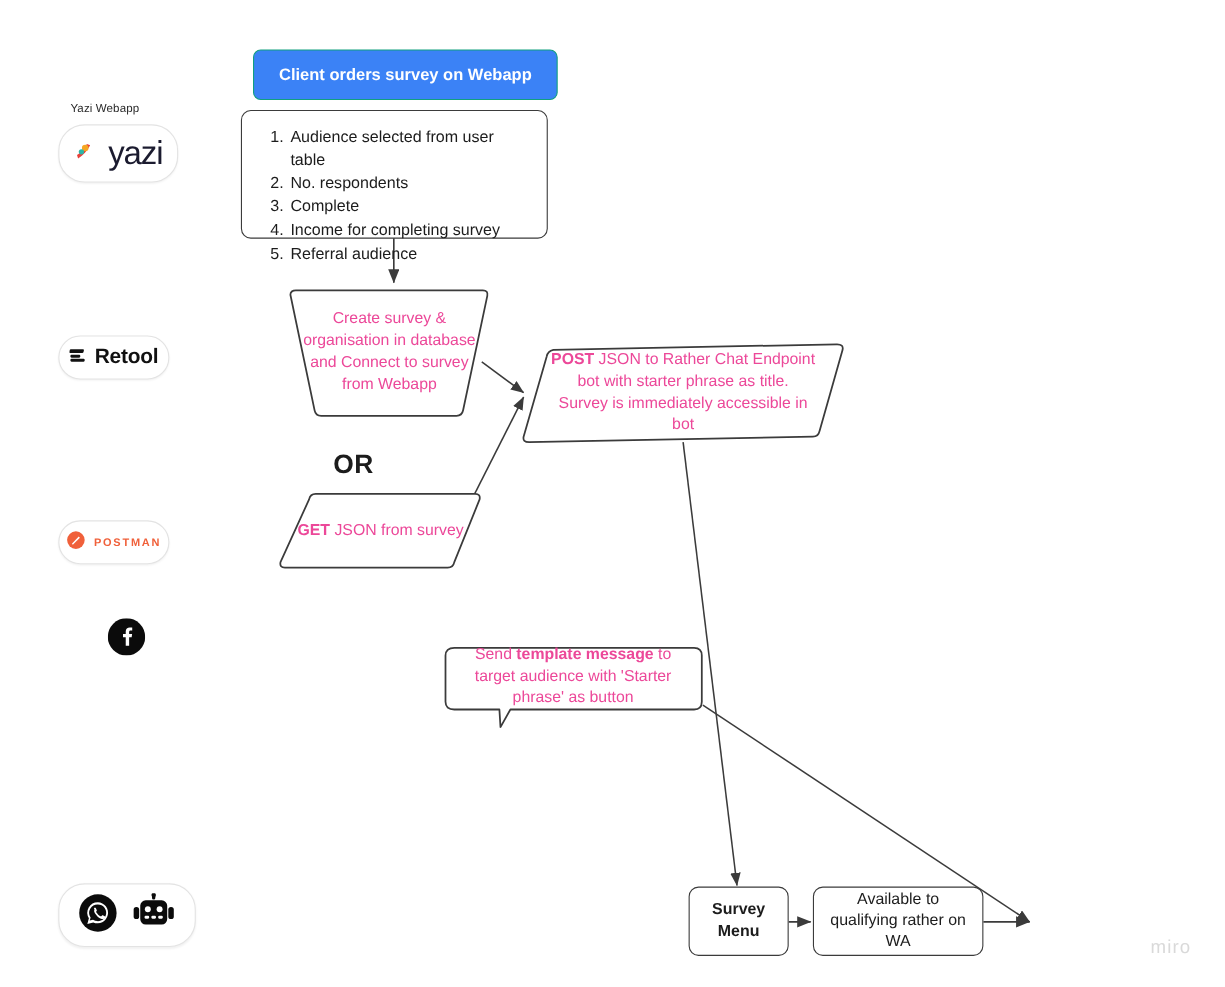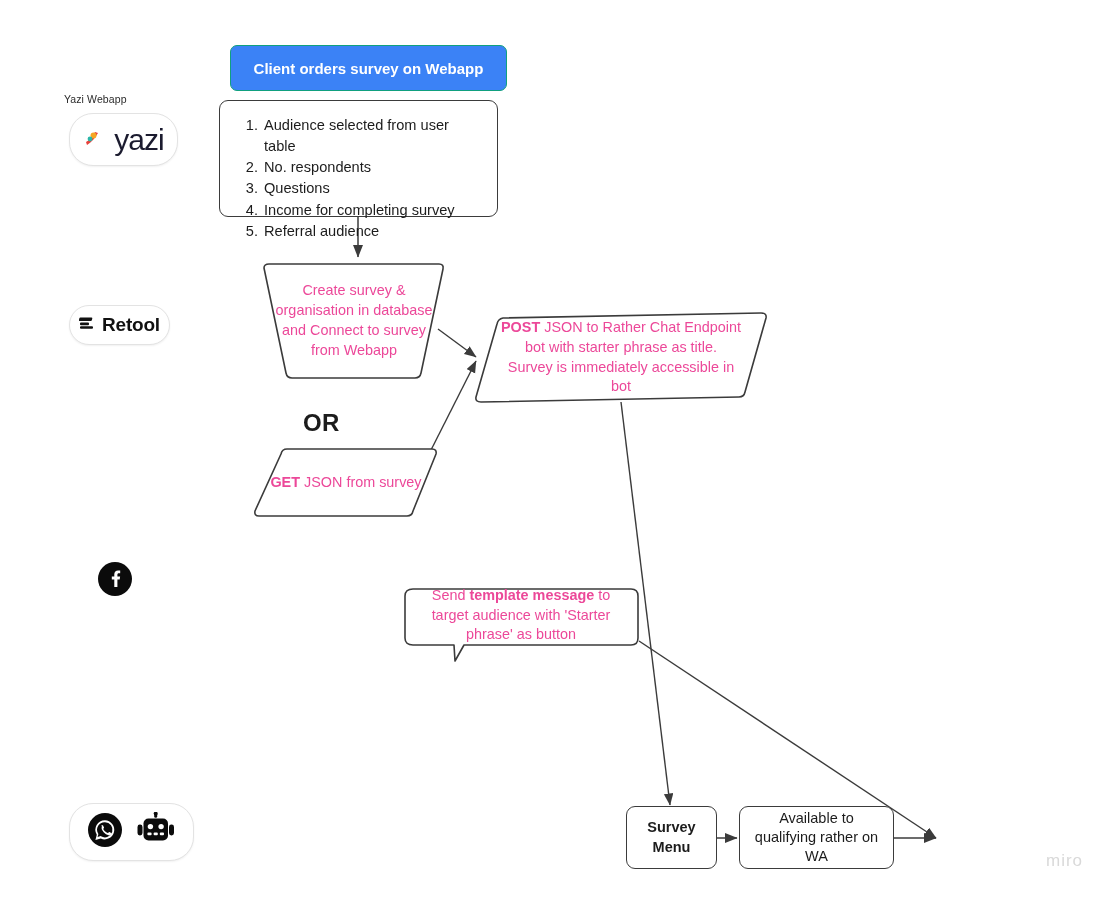--- a/index.html
+++ b/index.html
@@ -86,21 +86,20 @@
   
   .logocard {
     background: #ffffff;
     border: 1px solid #e3e3e3;
     border-radius: 24px;
     box-shadow: 0 1px 2px rgba(0,0,0,.06);
     display: flex;
     align-items: center;
     justify-content: center;
     gap: 7px;
-    margin-left: 16px;
   }
   .railcaption {
     position: absolute;
     font-size: 10.5px;
     color: #2b2b2b;
     letter-spacing: .1px;
   }
   .logotext { font-size: 19px; font-weight: bold; color: #111; letter-spacing: -.2px; }
   .yazi-word { font-size: 30px; color: #1b1b2f; letter-spacing: -1px; font-weight: 500; }
   .postman-word { font-size: 10px; color: #f0603a; letter-spacing: 1.6px; font-weight: bold; }
@@ -166,20 +165,29 @@
     <span>
       <svg width="16" height="16" viewBox="0 0 16 16">
         <rect x="1" y="2.4" width="13" height="3.6" rx="1" fill="#111" transform="skewX(-12)"></rect>
         <rect x="1" y="7.6" width="9" height="2.6" rx="1" fill="#111"></rect>
         <rect x="1" y="11.2" width="13" height="2.6" rx="1" fill="#111"></rect>
       </svg>
     </span>
     <span class="logotext">Retool</span>
   </div>
 
+  <div class="node logocard" style="left:53px; top:473px; width:101px; height:40px;">
+    <span>
+      <svg width="18" height="18" viewBox="0 0 18 18">
+        <circle cx="9" cy="9" r="8" fill="#f0603a"></circle>
+        <path d="M5.4 12.4 L11.6 5.8 L12.6 6.8 L6.2 13.2 Z" fill="#ffffff"></path>
+      </svg>
+    </span>
+    <span class="postman-word">POSTMAN</span>
+  </div>
 
   <div class="node fb-icon" style="left:98px; top:562px;">
     <svg width="34" height="34" viewBox="0 0 34 34">
       <circle cx="17" cy="17" r="17" fill="#0b0b0b"></circle>
       <path d="M19.4 17.4h2.3l.4-3h-2.7v-1.7c0-.9.3-1.5 1.5-1.5h1.3V8.5c-.3 0-1.2-.1-2.2-.1-2.2 0-3.7 1.3-3.7 3.8v2.2h-2.5v3h2.5v7.6h3.1z" fill="#ffffff"></path>
     </svg>
   </div>
 
 
   <div class="node logocard" style="left:53px; top:803px; width:125px; height:58px; gap:12px;">
@@ -207,21 +215,21 @@
   </div>
 
   <div class="node headerbox" style="left:230px; top:45px; width:277px; height:46px; background:#3b82f6;">
     <span>Client orders survey on Webapp</span>
   </div>
 
   <div class="node listbox" style="left:219px; top:100px; width:279px; height:117px;">
     <ol>
       <li>Audience selected from user table</li>
       <li>No. respondents</li>
-      <li>Questions</li>
+      <li>Complete</li>
       <li>Income for completing survey</li>
       <li>Referral audience</li>
     </ol>
   </div>
 
   <div class="node shapewrap" style="left:261px; top:261px; width:186px; height:120px;">
     <svg width="186" height="120" viewBox="0 0 186 120">
       <path d="M3,7 Q3,3 8,3 L178,3 Q183,3 182,8 L160,112 Q159,117 154,117 L31,117 Q26,117 25,112 Z" fill="#ffffff" stroke="#3b3b3b" stroke-width="1.6" stroke-linejoin="round"></path>
     </svg>
     <div class="shapetext">Create survey &amp; organisation in database and Connect to survey from Webapp</div>

